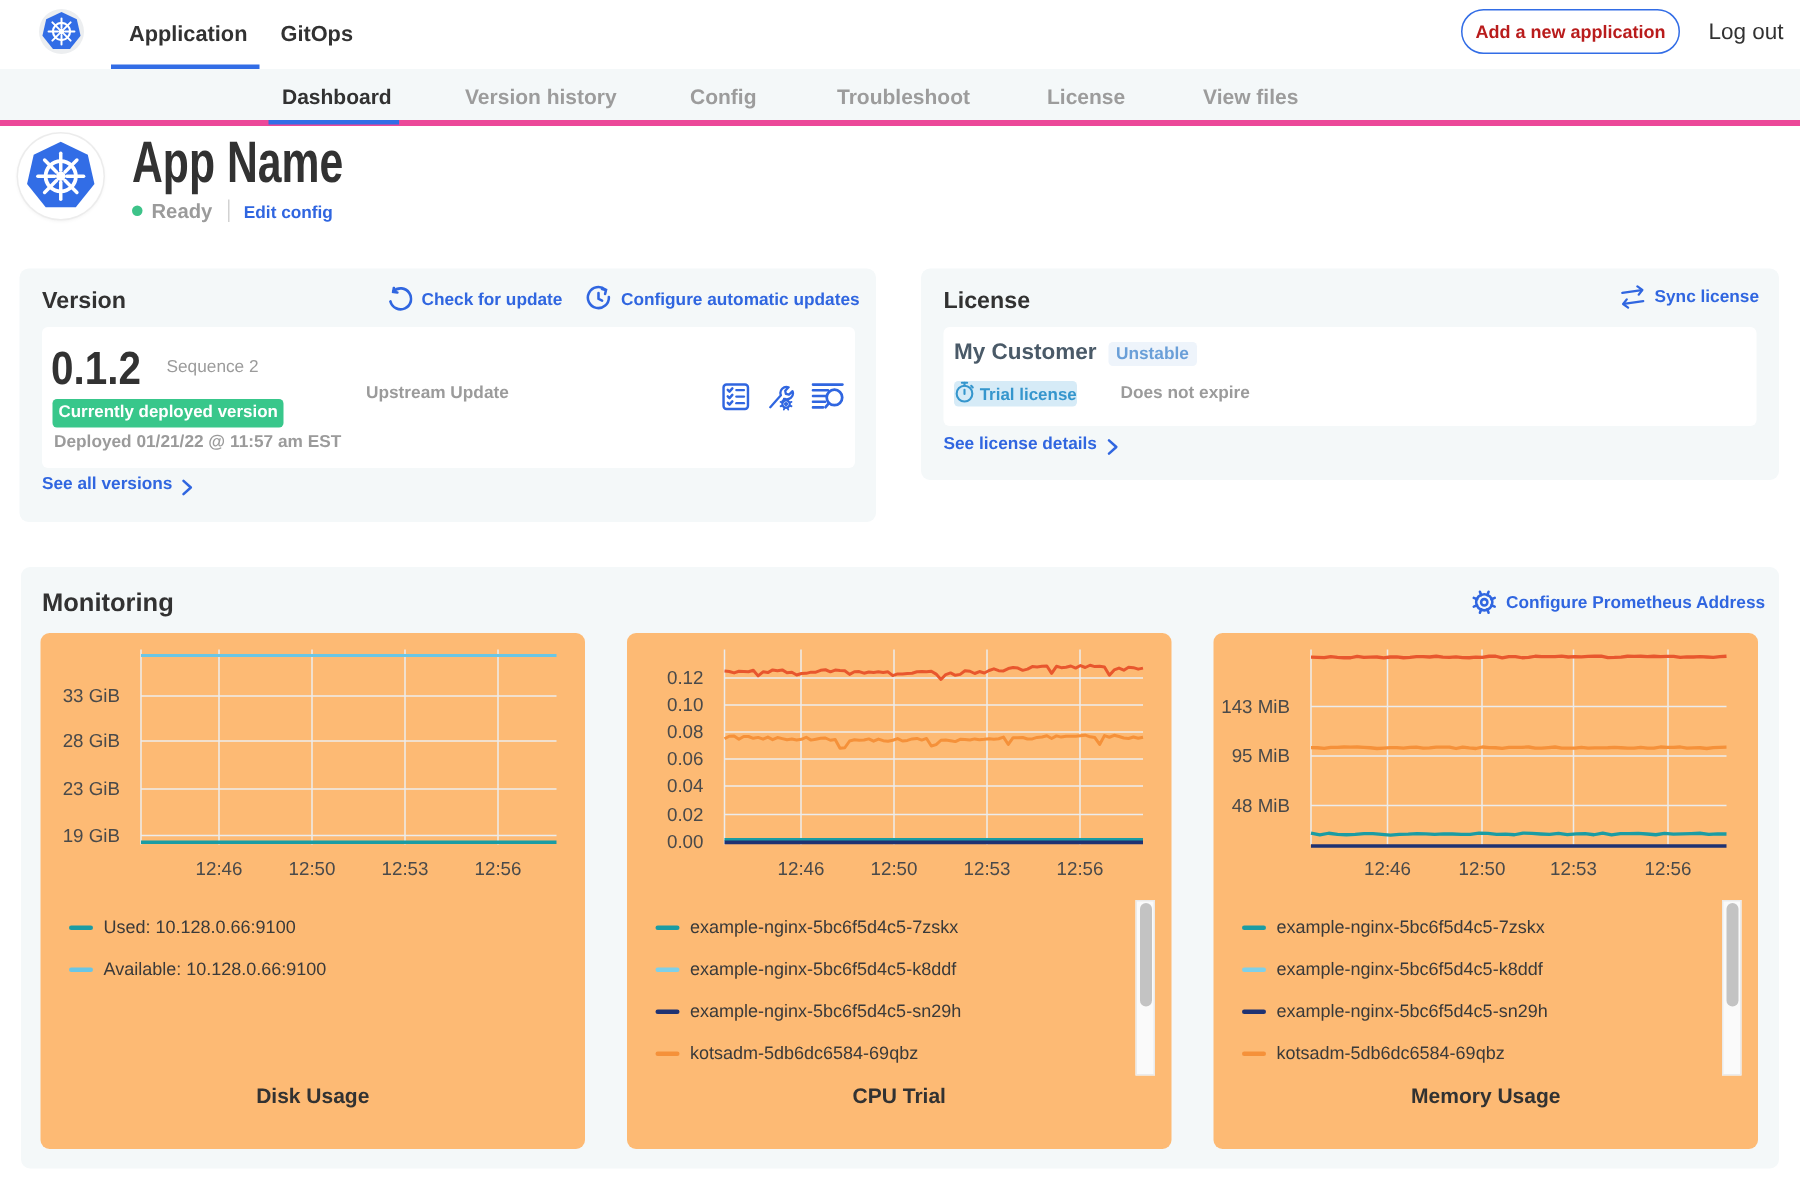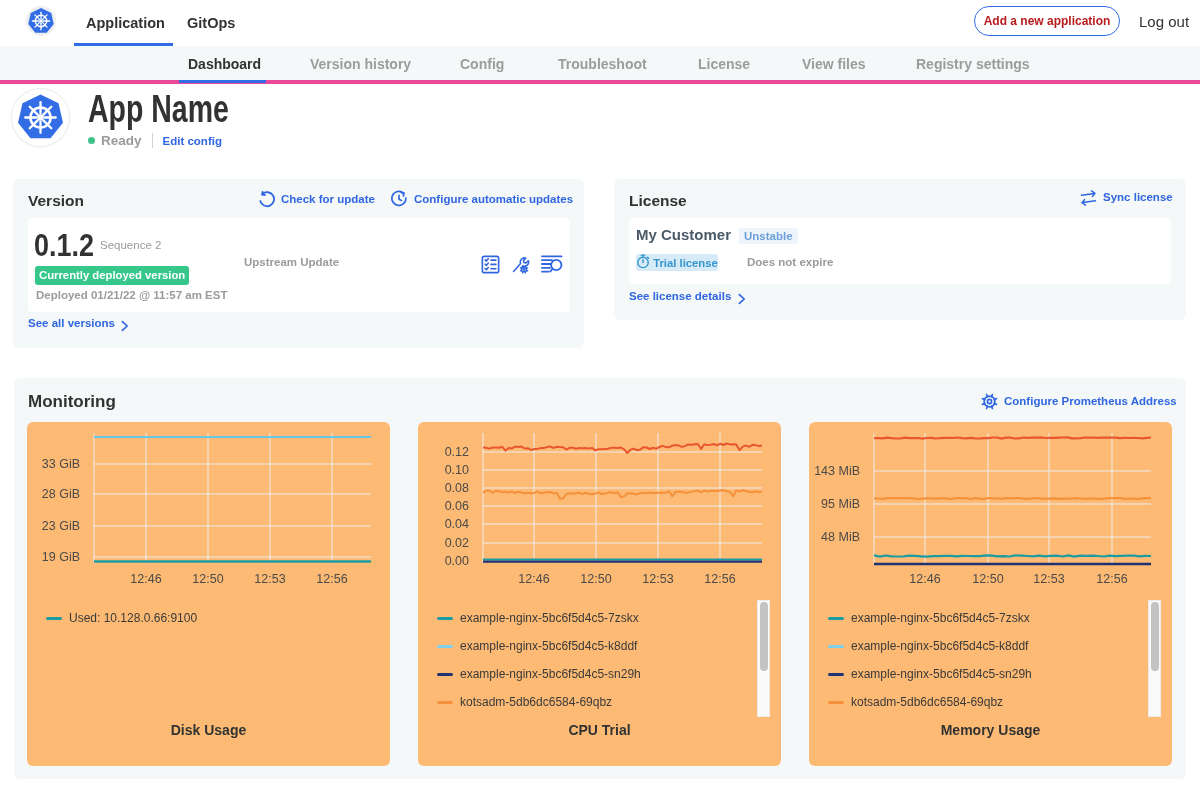--- a/index.html
+++ b/index.html
@@ -28,21 +28,21 @@
 .card { position:absolute; background:#f4f8f9; border-radius:6px; }
 .card-ver { left:13px; top:179px; width:571px; height:169px; }
 .card-lic { left:614px; top:179px; width:572px; height:141px; }
 .card-mon { left:14px; top:378px; width:1172px; height:401px; }
 .card h2 { position:absolute; font-size:15.5px; font-weight:700; color:#323232; }
 .inner { position:absolute; background:#fff; border-radius:4px; }
 .hlink { position:absolute; font-size:11.5px; font-weight:700; color:#3066e0; white-space:nowrap; }
 .hlink svg { vertical-align:-5px; margin-right:6px; }
 
 .v012 { position:absolute; left:6px; top:12px; font-size:31px; font-weight:700; color:#323232; line-height:1; transform:scaleX(.87); transform-origin:left top; }
-.seq { position:absolute; left:72px; top:21px; font-size:11.5px; color:#9b9b9b; }
+.seq { position:absolute; left:83px; top:21px; font-size:11.5px; color:#9b9b9b; }
 .gpill { position:absolute; left:7px; top:48px; height:19px; line-height:19px; padding:0 4px; background:#38c78b; color:#fff; font-size:11.3px; font-weight:700; border-radius:3px; }
 .deployed { position:absolute; left:8px; top:71px; font-size:11.5px; font-weight:700; color:#9b9b9b; }
 .upstream { position:absolute; left:216px; top:38px; font-size:11.5px; font-weight:700; color:#9b9b9b; }
 .vicons { position:absolute; right:7px; top:36px; }
 .vicons svg { margin-left:11px; }
 
 .mycust { position:absolute; left:7px; top:8px; font-size:15px; font-weight:700; color:#4a5a68; }
 .unstable { position:absolute; left:110px; top:10px; height:16px; line-height:16px; padding:0 5px; background:#eef4fb; color:#6a9fd8; font-size:11.5px; font-weight:700; border-radius:3px; }
 .trial { position:absolute; left:7px; top:36px; height:17px; line-height:17px; padding:0 0; background:#d6ebf7; color:#3596cd; font-size:11.3px; font-weight:700; border-radius:3px; }
 .trial svg { vertical-align:-2.5px; }
@@ -83,21 +83,20 @@
   <div class="btn-add">Add a new application</div>
   <span class="logout">Log out</span>
 </div>
 <div class="subnav">
   <span class="sub-item active" style="left:188px">Dashboard</span>
   <span class="sub-item" style="left:310px">Version history</span>
   <span class="sub-item" style="left:460px">Config</span>
   <span class="sub-item" style="left:558px">Troubleshoot</span>
   <span class="sub-item" style="left:698px">License</span>
   <span class="sub-item" style="left:802px">View files</span>
-  <span class="sub-item" style="left:916px">Registry settings</span>
   <div class="sub-underline"></div>
 </div>
 
 <div class="applogo">
     <svg width="53" height="53" viewBox="-46 -46 92 92">
       <polygon points="0.0,-40.0 31.3,-24.9 39.0,8.9 17.4,36.0 -17.4,36.0 -39.0,8.9 -31.3,-24.9" fill="#326de6"></polygon>
       <circle r="17.5" fill="none" stroke="#fff" stroke-width="4.4"></circle>
       <g stroke="#fff" stroke-width="4.0" stroke-linecap="round">
         <line x1="0.0" y1="-7.0" x2="0.0" y2="-26.5"></line>
         <line x1="4.9" y1="-4.9" x2="18.7" y2="-18.7"></line>
@@ -224,20 +223,21 @@
         <text x="53" y="139" font-size="12.5" fill="#4a4a4a" text-anchor="end">19 GiB</text>
         <text x="119" y="161" font-size="12.5" fill="#4a4a4a" text-anchor="middle">12:46</text>
         <text x="181" y="161" font-size="12.5" fill="#4a4a4a" text-anchor="middle">12:50</text>
         <text x="243" y="161" font-size="12.5" fill="#4a4a4a" text-anchor="middle">12:53</text>
         <text x="305" y="161" font-size="12.5" fill="#4a4a4a" text-anchor="middle">12:56</text>
         <polyline points="67.0,15.0 344.0,15.0" fill="none" stroke="#6ac6e5" stroke-width="2" stroke-linejoin="round"></polyline>
         <polyline points="67.0,139.5 344.0,139.5" fill="none" stroke="#1b9ca3" stroke-width="2.4" stroke-linejoin="round"></polyline>
       </svg>
     <div class="legend">
         <div class="lrow"><span class="ldash" style="background:#1b9ca3"></span>Used: 10.128.0.66:9100</div>
+        <div class="lrow"><span class="ldash" style="background:#6ac6e5"></span>Available: 10.128.0.66:9100</div>
       </div>
     <div class="chart-title">Disk Usage</div>
   </div>
   <div class="chart-card" style="left:404px">
     <svg class="abs" style="left:0;top:0" width="363" height="170">
         <line x1="65" y1="11" x2="65" y2="141" stroke="#ececec" stroke-width="1"></line>
         <line x1="116" y1="11" x2="116" y2="141" stroke="#ececec" stroke-width="1"></line>
         <line x1="178" y1="11" x2="178" y2="141" stroke="#ececec" stroke-width="1"></line>
         <line x1="240" y1="11" x2="240" y2="141" stroke="#ececec" stroke-width="1"></line>
         <line x1="302" y1="11" x2="302" y2="141" stroke="#ececec" stroke-width="1"></line>

